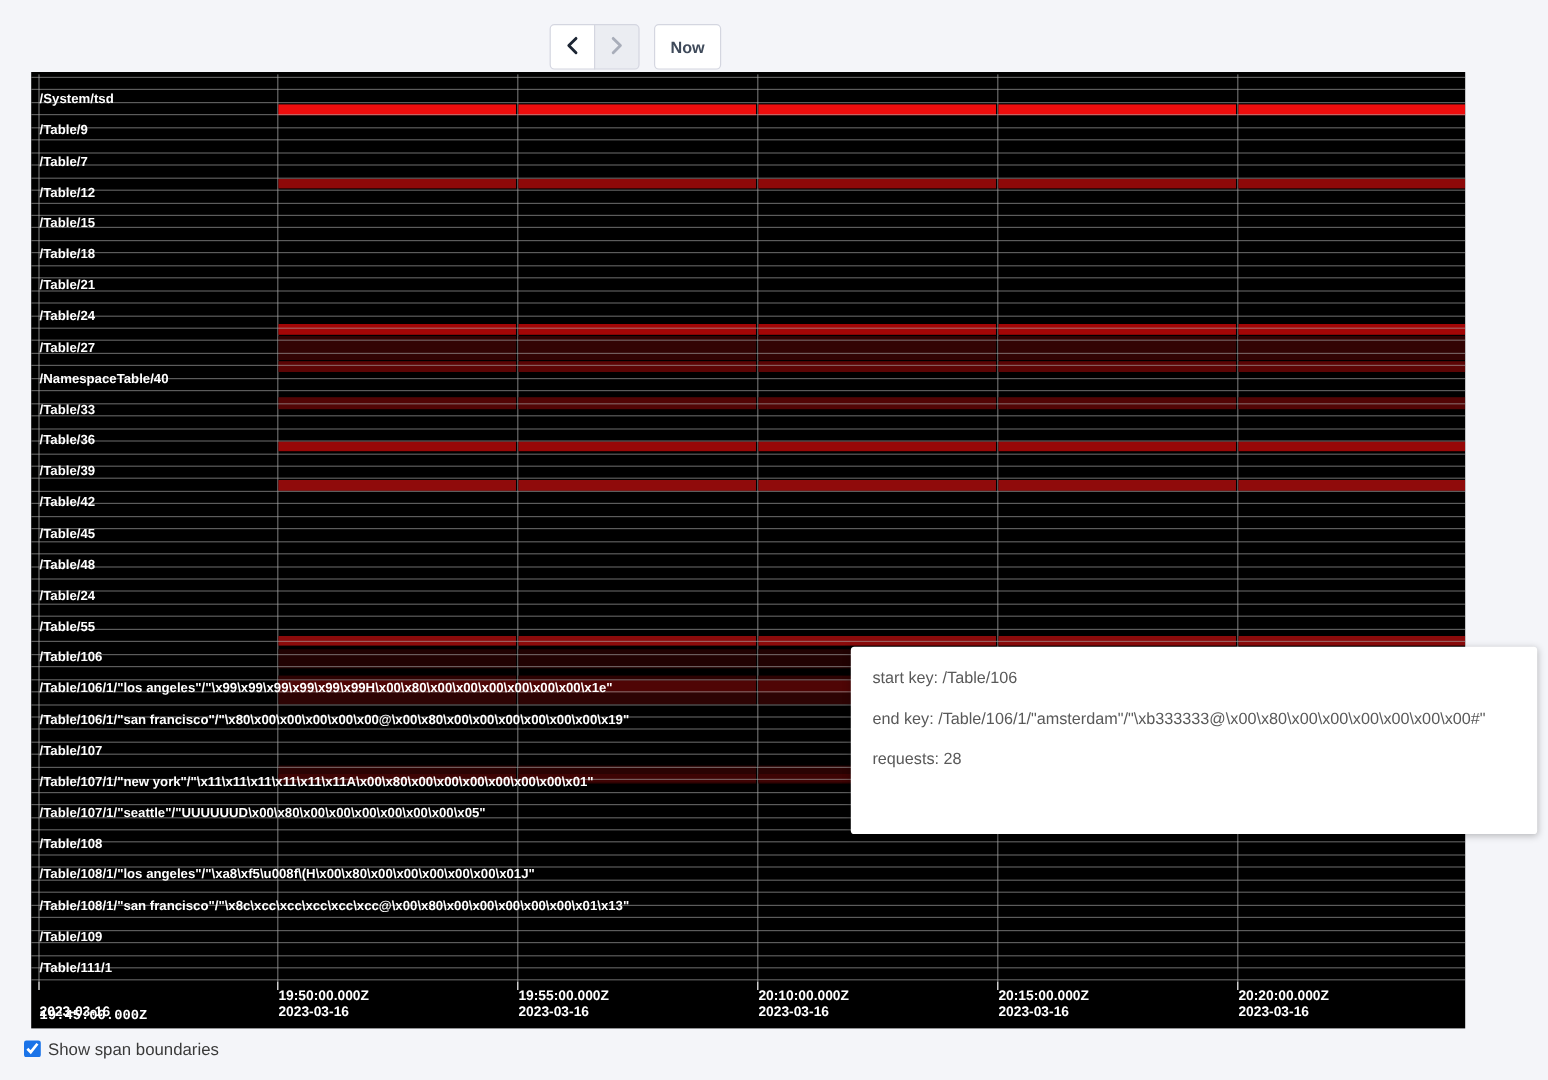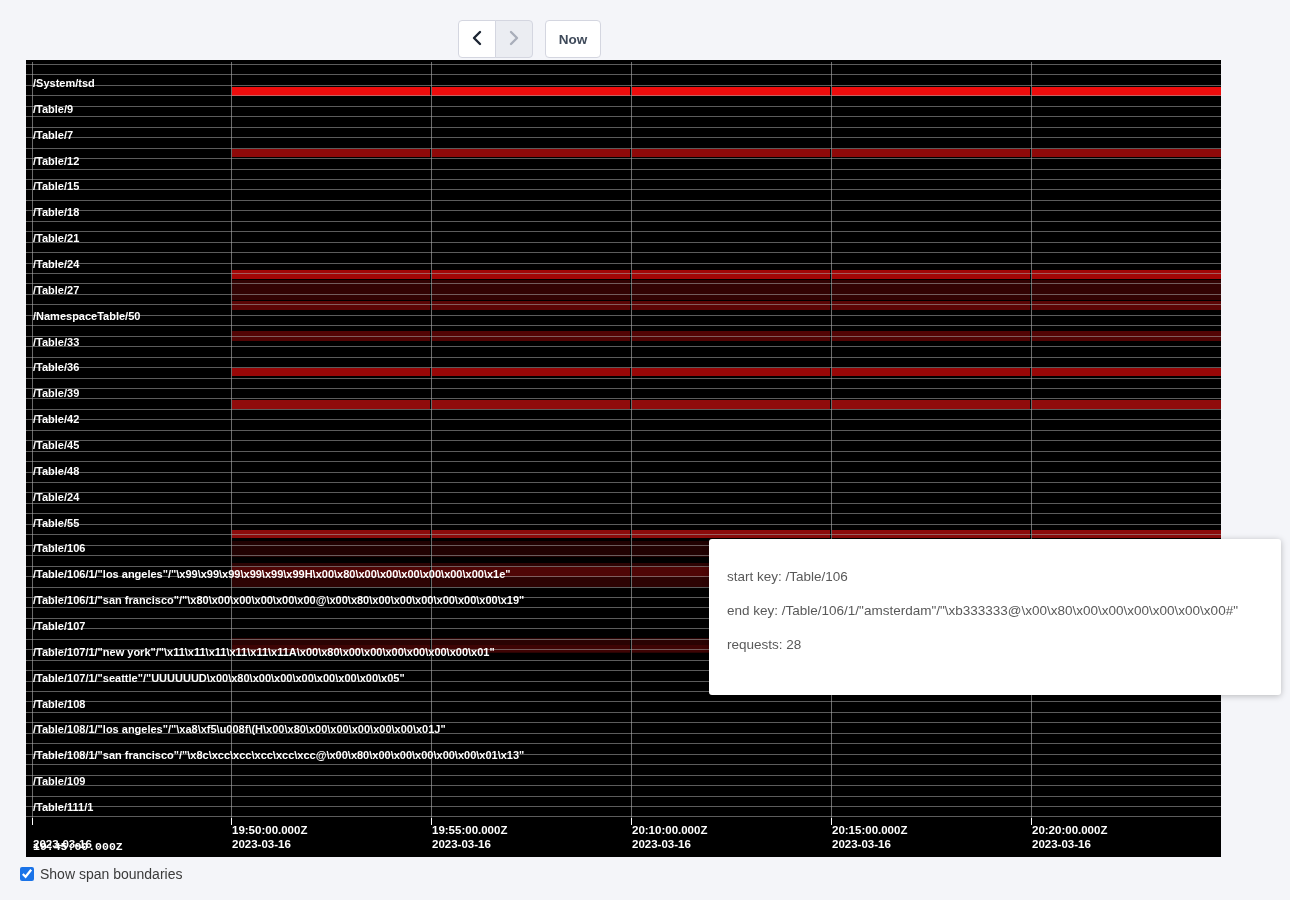--- a/index.html
+++ b/index.html
@@ -57,21 +57,21 @@
   .kv-time, .kv-date { position: absolute; color: #ffffff; font-size: 11.5px;
               font-weight: 700; white-space: nowrap; z-index: 4; }
 
   
   .kv-tooltip {
     position: absolute; left: 709px; top: 539px; width: 572px; height: 156px;
     background: #ffffff; border-radius: 3px; z-index: 20;
     box-shadow: 0 1px 6px rgba(0,0,0,0.25);
     padding: 15px 18px 0 18px;
   }
-  .kv-tooltip p { margin: 16px 0 20px 0; color: #595959; font-size: 13.5px;
+  .kv-tooltip p { margin: 4px 0 20px 0; color: #595959; font-size: 13.5px;
                   line-height: 14px; white-space: nowrap; }
 
   
   .footer { position: absolute; left: 20px; top: 866px; display: flex;
             align-items: center; gap: 6px; }
   .footer input[type="checkbox"] { width: 14px; height: 14px; accent-color: #1a73e8; cursor: pointer; }
   .footer .lbl { color: #3a3a3a; font-size: 14px; }
 </style>
 </head>
 <body>
@@ -248,21 +248,21 @@
     <div class="kv-hline" style="top: 756.4px;"></div>
     <div class="kv-label" style="top: 17px;">/System/tsd</div>
     <div class="kv-label" style="top: 42.9px;">/Table/9</div>
     <div class="kv-label" style="top: 68.7px;">/Table/7</div>
     <div class="kv-label" style="top: 94.6px;">/Table/12</div>
     <div class="kv-label" style="top: 120.4px;">/Table/15</div>
     <div class="kv-label" style="top: 146.3px;">/Table/18</div>
     <div class="kv-label" style="top: 172.1px;">/Table/21</div>
     <div class="kv-label" style="top: 198px;">/Table/24</div>
     <div class="kv-label" style="top: 223.9px;">/Table/27</div>
-    <div class="kv-label" style="top: 249.7px;">/NamespaceTable/50</div>
+    <div class="kv-label" style="top: 249.7px;">/NamespaceTable/40</div>
     <div class="kv-label" style="top: 275.6px;">/Table/33</div>
     <div class="kv-label" style="top: 301.4px;">/Table/36</div>
     <div class="kv-label" style="top: 327.3px;">/Table/39</div>
     <div class="kv-label" style="top: 353.1px;">/Table/42</div>
     <div class="kv-label" style="top: 379px;">/Table/45</div>
     <div class="kv-label" style="top: 404.9px;">/Table/48</div>
     <div class="kv-label" style="top: 430.7px;">/Table/24</div>
     <div class="kv-label" style="top: 456.6px;">/Table/55</div>
     <div class="kv-label" style="top: 482.4px;">/Table/106</div>
     <div class="kv-label" style="top: 508.3px;">/Table/106/1/"los angeles"/"\x99\x99\x99\x99\x99\x99H\x00\x80\x00\x00\x00\x00\x00\x00\x1e"</div>

